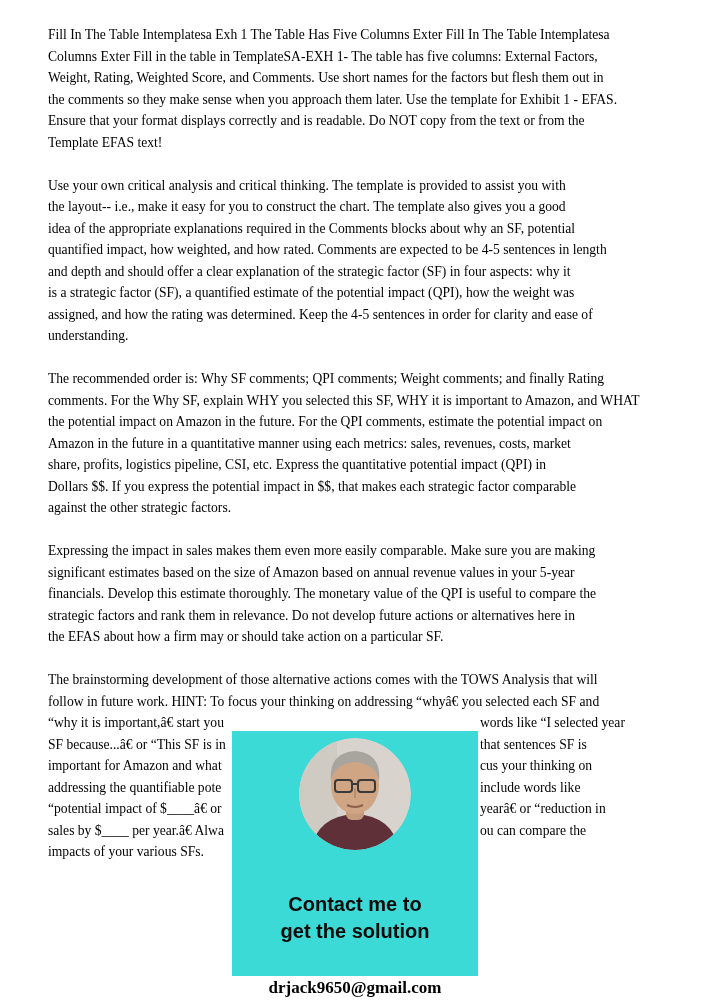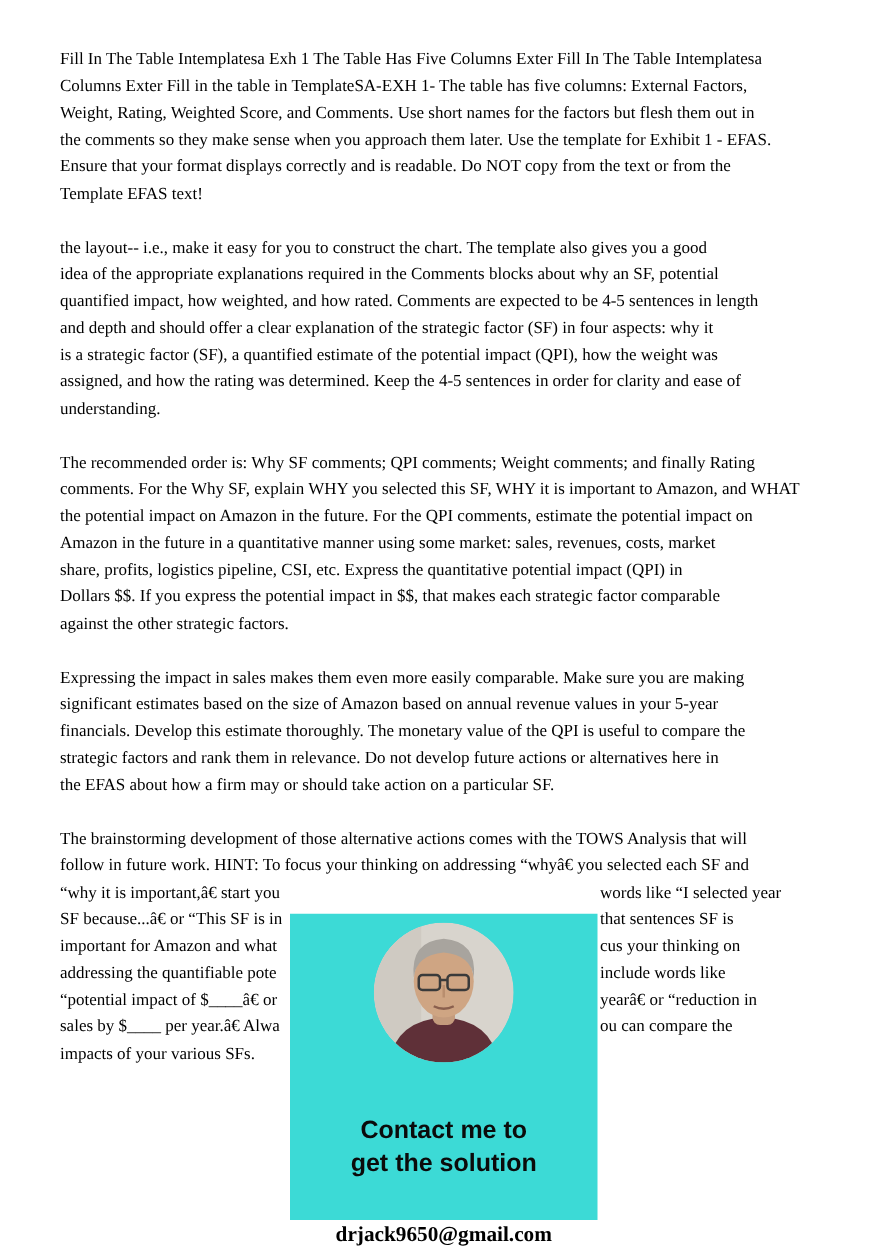--- a/index.html
+++ b/index.html
@@ -8,21 +8,21 @@
     width: 708px;
     height: 1000px;
     background: #ffffff;
     position: relative;
     overflow: hidden;
     font-family: "Liberation Serif", serif;
   }
   .doc {
     position: absolute;
     left: 48px;
-    top: 36px;
+    top: 24px;
     width: 634px;
     font-size: 13.6px;
     color: #000000;
   }
   .para { margin-bottom: 21.5px; }
   .line {
     position: relative;
     height: 21.5px;
     line-height: 21.5px;
     white-space: nowrap;
@@ -76,33 +76,34 @@
 <div class="doc">
     <div class="para">
       <div class="line"><span class="seg-left">Fill In The Table Intemplatesa Exh 1 The Table Has Five Columns Exter Fill In The Table Intemplatesa</span></div>
       <div class="line"><span class="seg-left">Columns Exter Fill in the table in TemplateSA-EXH 1- The table has five columns: External Factors,</span></div>
       <div class="line"><span class="seg-left">Weight, Rating, Weighted Score, and Comments. Use short names for the factors but flesh them out in</span></div>
       <div class="line"><span class="seg-left">the comments so they make sense when you approach them later. Use the template for Exhibit 1 - EFAS.</span></div>
       <div class="line"><span class="seg-left">Ensure that your format displays correctly and is readable. Do NOT copy from the text or from the</span></div>
       <div class="line"><span class="seg-left">Template EFAS text!</span></div>
     </div>
     <div class="para">
+      <div class="line"><span class="seg-left">Use your own critical analysis and critical thinking. The template is provided to assist you with</span></div>
       <div class="line"><span class="seg-left">the layout-- i.e., make it easy for you to construct the chart. The template also gives you a good</span></div>
       <div class="line"><span class="seg-left">idea of the appropriate explanations required in the Comments blocks about why an SF, potential</span></div>
       <div class="line"><span class="seg-left">quantified impact, how weighted, and how rated. Comments are expected to be 4-5 sentences in length</span></div>
       <div class="line"><span class="seg-left">and depth and should offer a clear explanation of the strategic factor (SF) in four aspects: why it</span></div>
       <div class="line"><span class="seg-left">is a strategic factor (SF), a quantified estimate of the potential impact (QPI), how the weight was</span></div>
       <div class="line"><span class="seg-left">assigned, and how the rating was determined. Keep the 4-5 sentences in order for clarity and ease of</span></div>
       <div class="line"><span class="seg-left">understanding.</span></div>
     </div>
     <div class="para">
       <div class="line"><span class="seg-left">The recommended order is: Why SF comments; QPI comments; Weight comments; and finally Rating</span></div>
       <div class="line"><span class="seg-left">comments. For the Why SF, explain WHY you selected this SF, WHY it is important to Amazon, and WHAT</span></div>
       <div class="line"><span class="seg-left">the potential impact on Amazon in the future. For the QPI comments, estimate the potential impact on</span></div>
-      <div class="line"><span class="seg-left">Amazon in the future in a quantitative manner using some market: sales, revenues, costs, market</span></div>
+      <div class="line"><span class="seg-left">Amazon in the future in a quantitative manner using each metrics: sales, revenues, costs, market</span></div>
       <div class="line"><span class="seg-left">share, profits, logistics pipeline, CSI, etc. Express the quantitative potential impact (QPI) in</span></div>
       <div class="line"><span class="seg-left">Dollars $$. If you express the potential impact in $$, that makes each strategic factor comparable</span></div>
       <div class="line"><span class="seg-left">against the other strategic factors.</span></div>
     </div>
     <div class="para">
       <div class="line"><span class="seg-left">Expressing the impact in sales makes them even more easily comparable. Make sure you are making</span></div>
       <div class="line"><span class="seg-left">significant estimates based on the size of Amazon based on annual revenue values in your 5-year</span></div>
       <div class="line"><span class="seg-left">financials. Develop this estimate thoroughly. The monetary value of the QPI is useful to compare the</span></div>
       <div class="line"><span class="seg-left">strategic factors and rank them in relevance. Do not develop future actions or alternatives here in</span></div>
       <div class="line"><span class="seg-left">the EFAS about how a firm may or should take action on a particular SF.</span></div>

